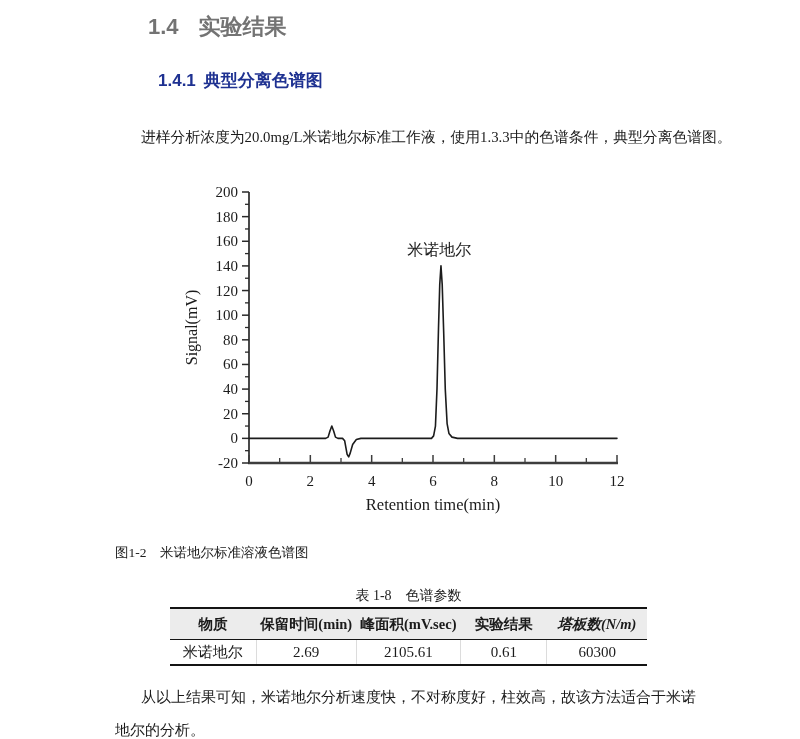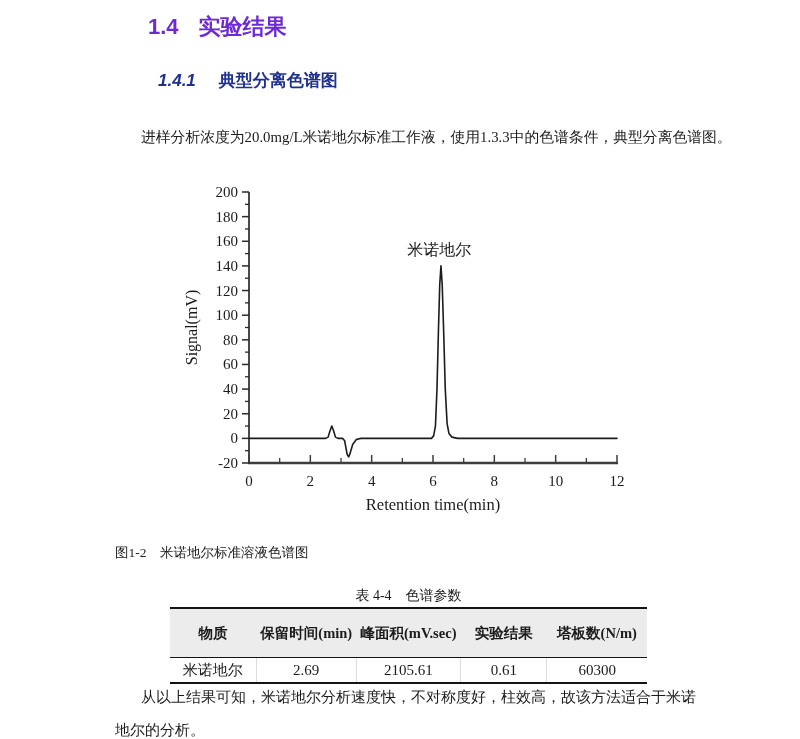--- a/index.html
+++ b/index.html
@@ -5,28 +5,28 @@
   html,body{margin:0;padding:0;}
   body{
     width:800px;height:739px;position:relative;overflow:hidden;
     background:#ffffff;
     font-family:"Liberation Serif","DejaVu Serif",serif;
     color:#1b1b1b;
   }
   .abs{position:absolute;}
   .h1{
     left:148px;top:12px;font-family:"Liberation Sans","DejaVu Sans",sans-serif;
-    font-weight:bold;font-size:22px;color:#6d28d9;white-space:nowrap;
+    font-weight:bold;font-size:22px;color:#737373;white-space:nowrap;
   }
   .h1 .num{margin-right:20px;}
   .h2{
     left:158px;top:69px;font-family:"Liberation Sans","DejaVu Sans",sans-serif;
     font-weight:bold;font-size:17px;color:#1e3191;white-space:nowrap;
   }
-  .h2 .num{margin-right:23px;font-style:italic;}
+  .h2 .num{margin-right:8px;}
   .p-intro{
     left:115px;top:110px;width:600px;font-size:14.8px;line-height:24px;
     text-indent:26px;white-space:nowrap;
   }
   .figure-wrap{left:180px;top:185px;width:460px;height:335px;}
   svg text{
     font-family:"Liberation Serif","DejaVu Serif",serif;
     fill:#1b1b1b;
   }
   .fig-caption{
@@ -35,21 +35,21 @@
   .tbl-title{
     left:170px;top:587px;width:477px;text-align:center;font-size:14px;white-space:pre;
   }
   table.params{
     position:absolute;left:170px;top:607px;width:477px;
     border-collapse:collapse;table-layout:fixed;
     border-top:2px solid #141414;border-bottom:2px solid #141414;
   }
   table.params thead tr{background:#ececec;}
   table.params th{
-    font-weight:bold;font-size:14.5px;height:20px;padding:14px 2px;
+    font-weight:bold;font-size:14.5px;height:20px;padding:5px 2px;
     border-bottom:1px solid #141414;text-align:center;
   }
   table.params td{
     font-size:15px;height:22px;padding:1px 2px;text-align:center;
   }
   table.params td + td{border-left:1px solid #dcdcdc;}
   .p-conclusion{
     left:115px;top:666px;width:588px;font-size:15px;line-height:33px;
     text-indent:26px;
   }
@@ -130,30 +130,30 @@
         <line x1="69" y1="19.318181818181813" x2="65" y2="19.318181818181813" stroke="#2a2a2a" stroke-width="1.3"></line>
         <text x="253" y="325" text-anchor="middle" font-size="16.5">Retention time(min)</text>
         <text x="17" y="142.5" text-anchor="middle" font-size="16" transform="rotate(-90 17 142.5)">Signal(mV)</text>
         <polyline points="69.00,253.36 145.67,253.36 148.12,252.13 149.96,245.97 151.80,241.05 153.64,245.97 155.48,252.13 157.93,253.36 162.53,253.36 164.68,255.83 167.13,269.38 168.67,271.84 170.20,268.15 172.65,259.52 176.33,254.60 180.93,253.36 248.40,253.36 251.47,253.36 253.61,250.90 255.45,241.05 256.99,204.09 258.52,142.50 259.75,99.39 260.97,80.91 262.20,99.39 263.73,148.66 265.27,204.09 267.11,238.58 268.95,248.44 272.01,252.13 277.53,253.36 437.00,253.36" fill="none" stroke="#1c1c1c" stroke-width="1.6" stroke-linejoin="round" stroke-linecap="round"></polyline>
         <text x="259.1333333333333" y="69.82272727272726" text-anchor="middle" font-size="16">米诺地尔</text>
       </svg>
   </figure>
 
   <div class="abs fig-caption">图1-2　米诺地尔标准溶液色谱图</div>
 
-  <div class="abs tbl-title">表 4-4　色谱参数</div>
+  <div class="abs tbl-title">表 1-8　色谱参数</div>
 
   <table class="params">
     <thead>
         <tr>
           <th style="width: 18%;">物质</th>
           <th style="width: 21%;">保留时间(min)</th>
           <th style="width: 22%;">峰面积(mV.sec)</th>
           <th style="width: 18%;">实验结果</th>
-          <th style="width: 21%;">塔板数(N/m)</th>
+          <th style="width: 21%; font-style: italic;">塔板数(N/m)</th>
         </tr>
       </thead>
     <tbody>
         <tr>
           <td>米诺地尔</td>
           <td>2.69</td>
           <td>2105.61</td>
           <td>0.61</td>
           <td>60300</td>
         </tr>

